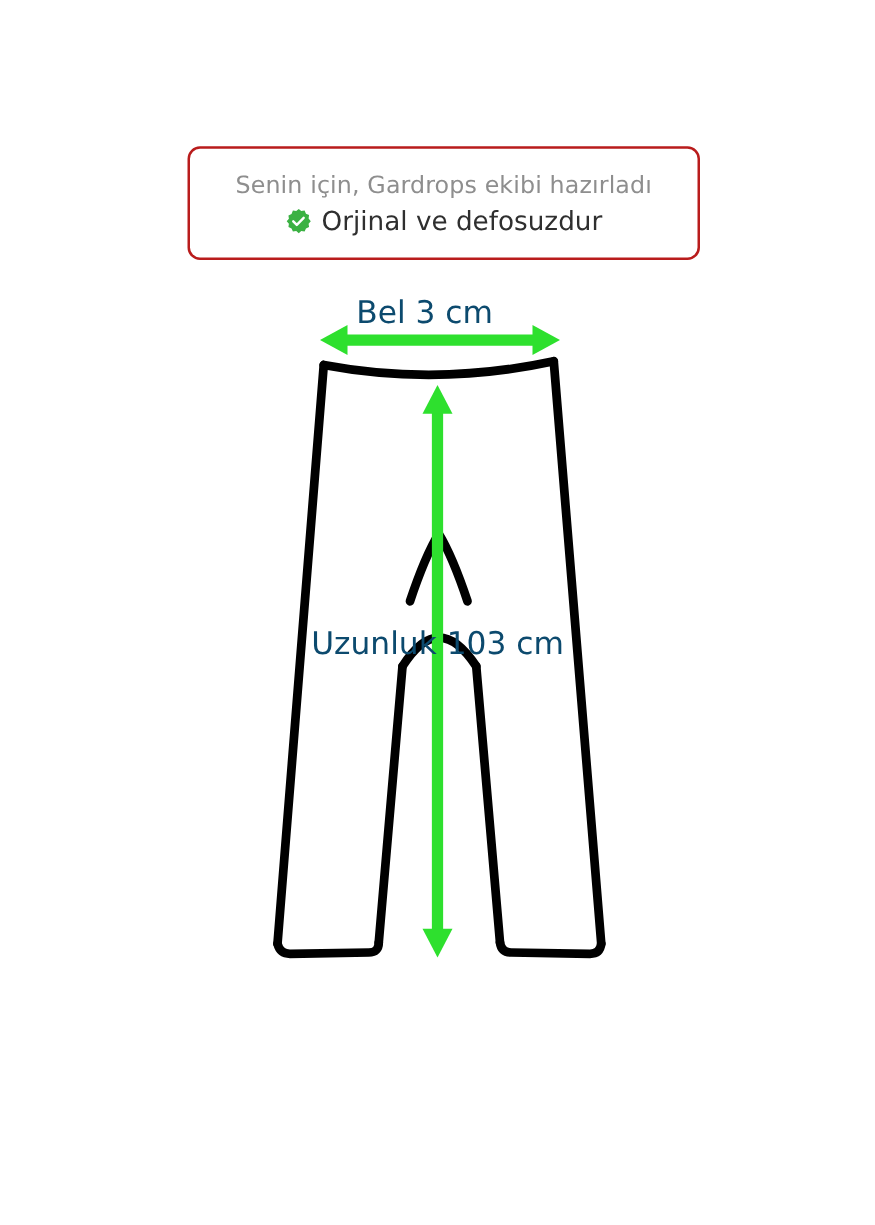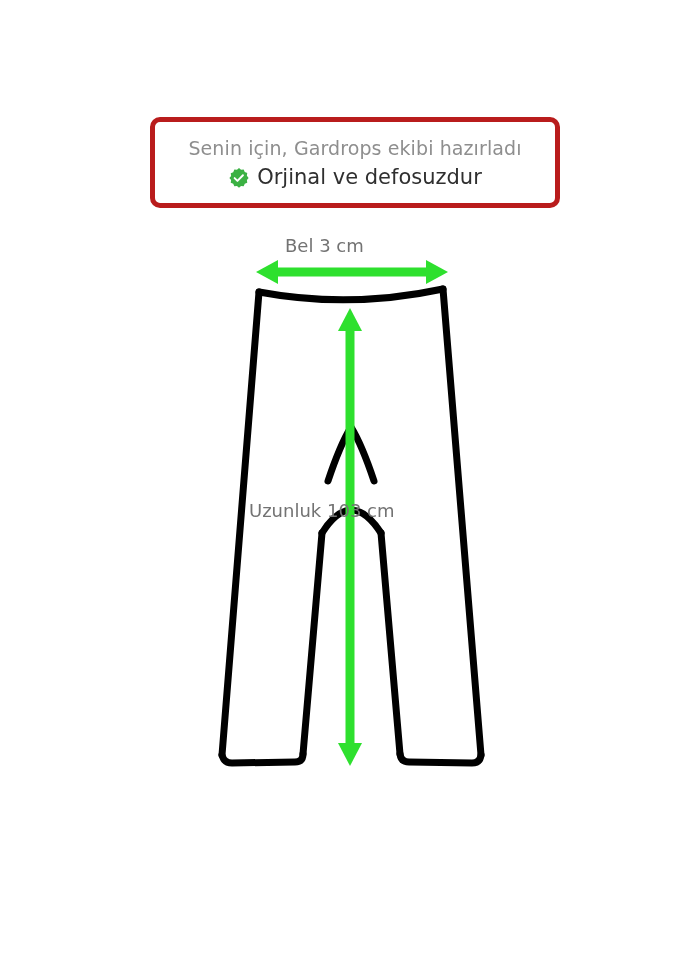--- a/index.html
+++ b/index.html
@@ -16,38 +16,38 @@
   }
 
   
   .info-card {
     position: absolute;
     left: 150px;
     top: 117px;
     width: 410px;
     height: 91px;
     box-sizing: border-box;
-    border: 5px solid #b91c1c;
+    border: 2px solid #b91c1c;
     border-radius: 10px;
     background: #ffffff;
     display: flex;
     flex-direction: column;
     align-items: center;
     justify-content: center;
     gap: 6px;
   }
   .info-line1 {
     color: #8e8e8e;
     font-size: 19px;
     letter-spacing: 0.1px;
     white-space: nowrap;
   }
   .info-line2 {
     display: flex;
-    align-items: flex-end;
+    align-items: center;
     gap: 7px;
     color: #2f2f2f;
     font-size: 21px;
     white-space: nowrap;
   }
   .verified-icon {
     width: 22px;
     height: 22px;
     flex: 0 0 22px;
     display: block;
@@ -56,22 +56,22 @@
   
   .diagram {
     position: absolute;
     left: 0;
     top: 0;
     width: 700px;
     height: 980px;
   }
   .label {
     position: absolute;
-    color: #737373;
-    font-size: 18px;
+    color: #0c4a6e;
+    font-size: 25px;
     white-space: nowrap;
   }
   .label-waist {
     left: 285px;
     top: 235px;
   }
   .label-length {
     left: 249px;
     top: 500px;
     text-align: right;

